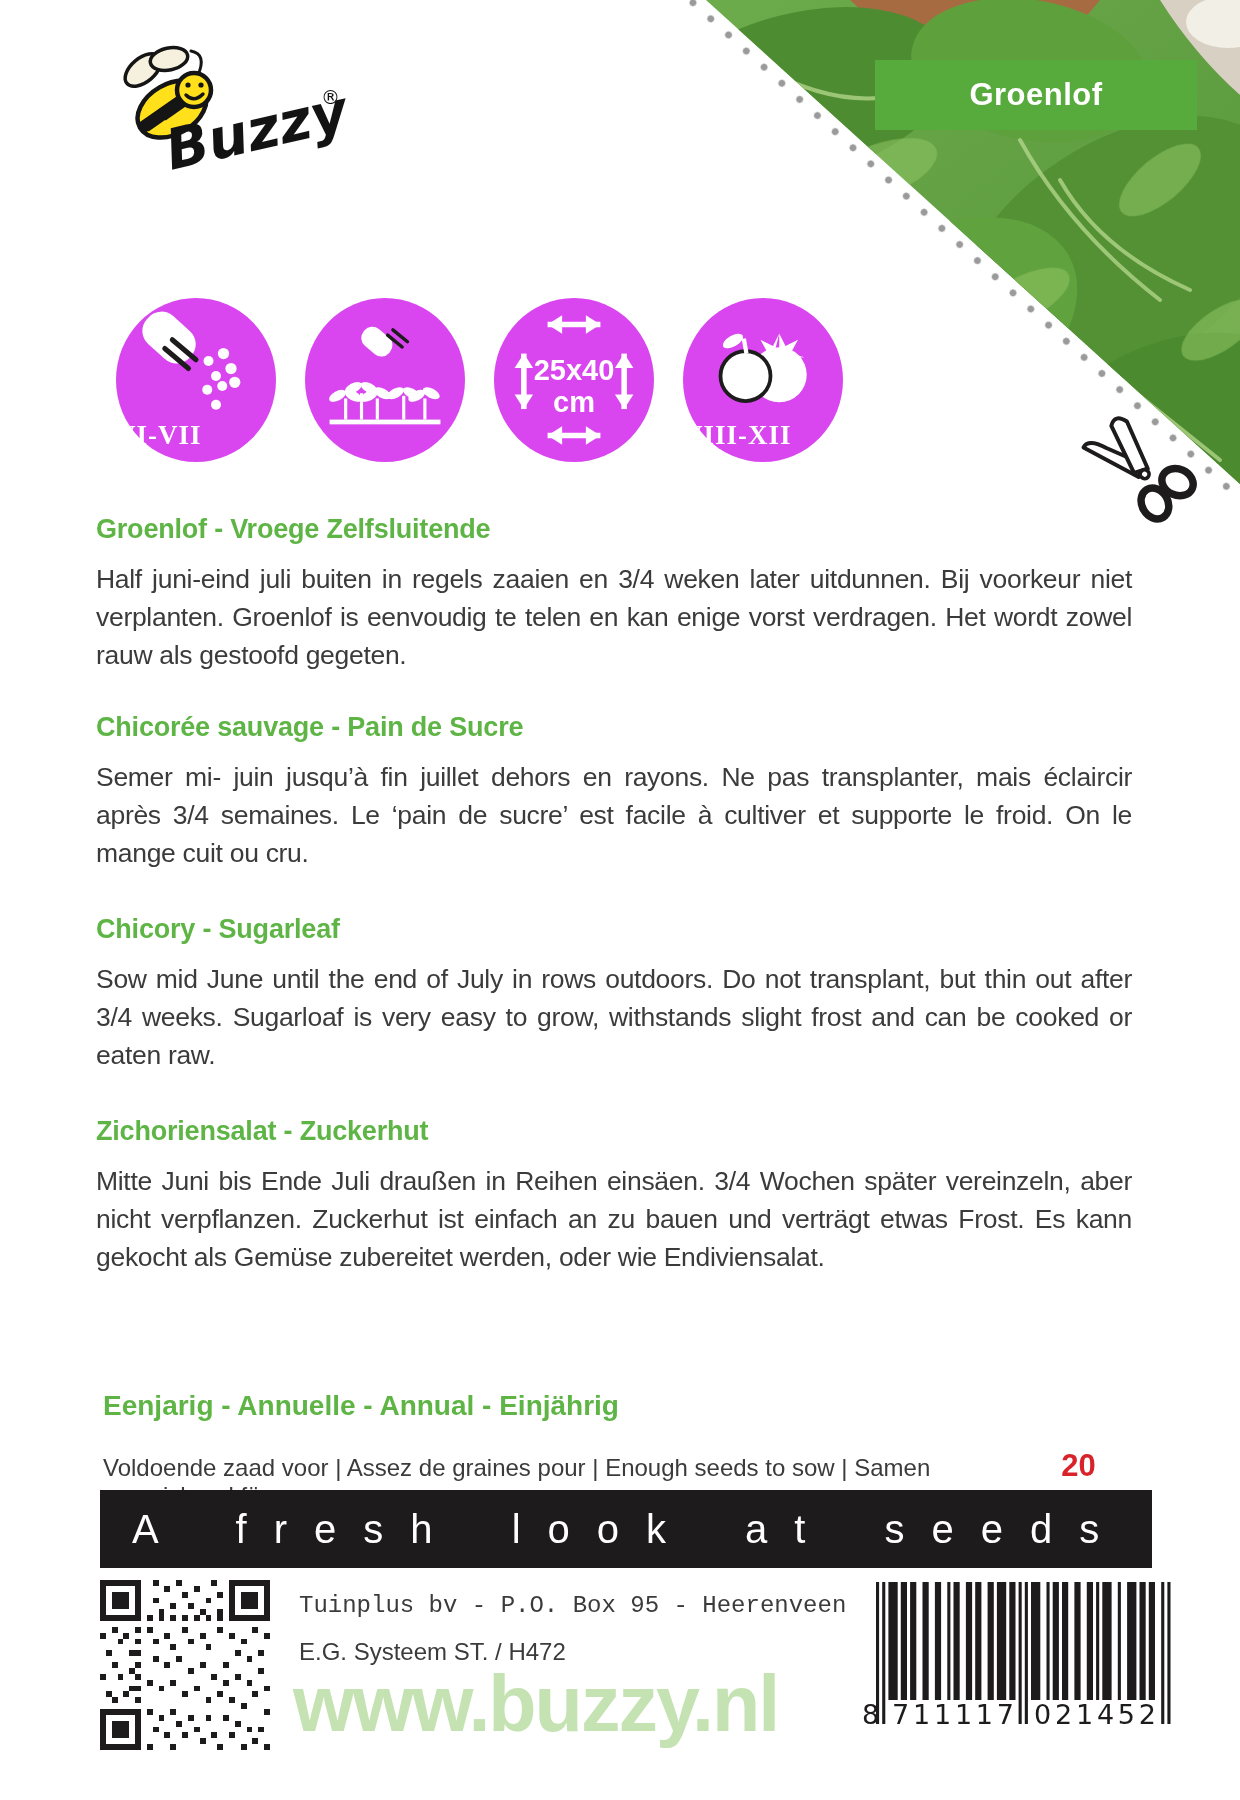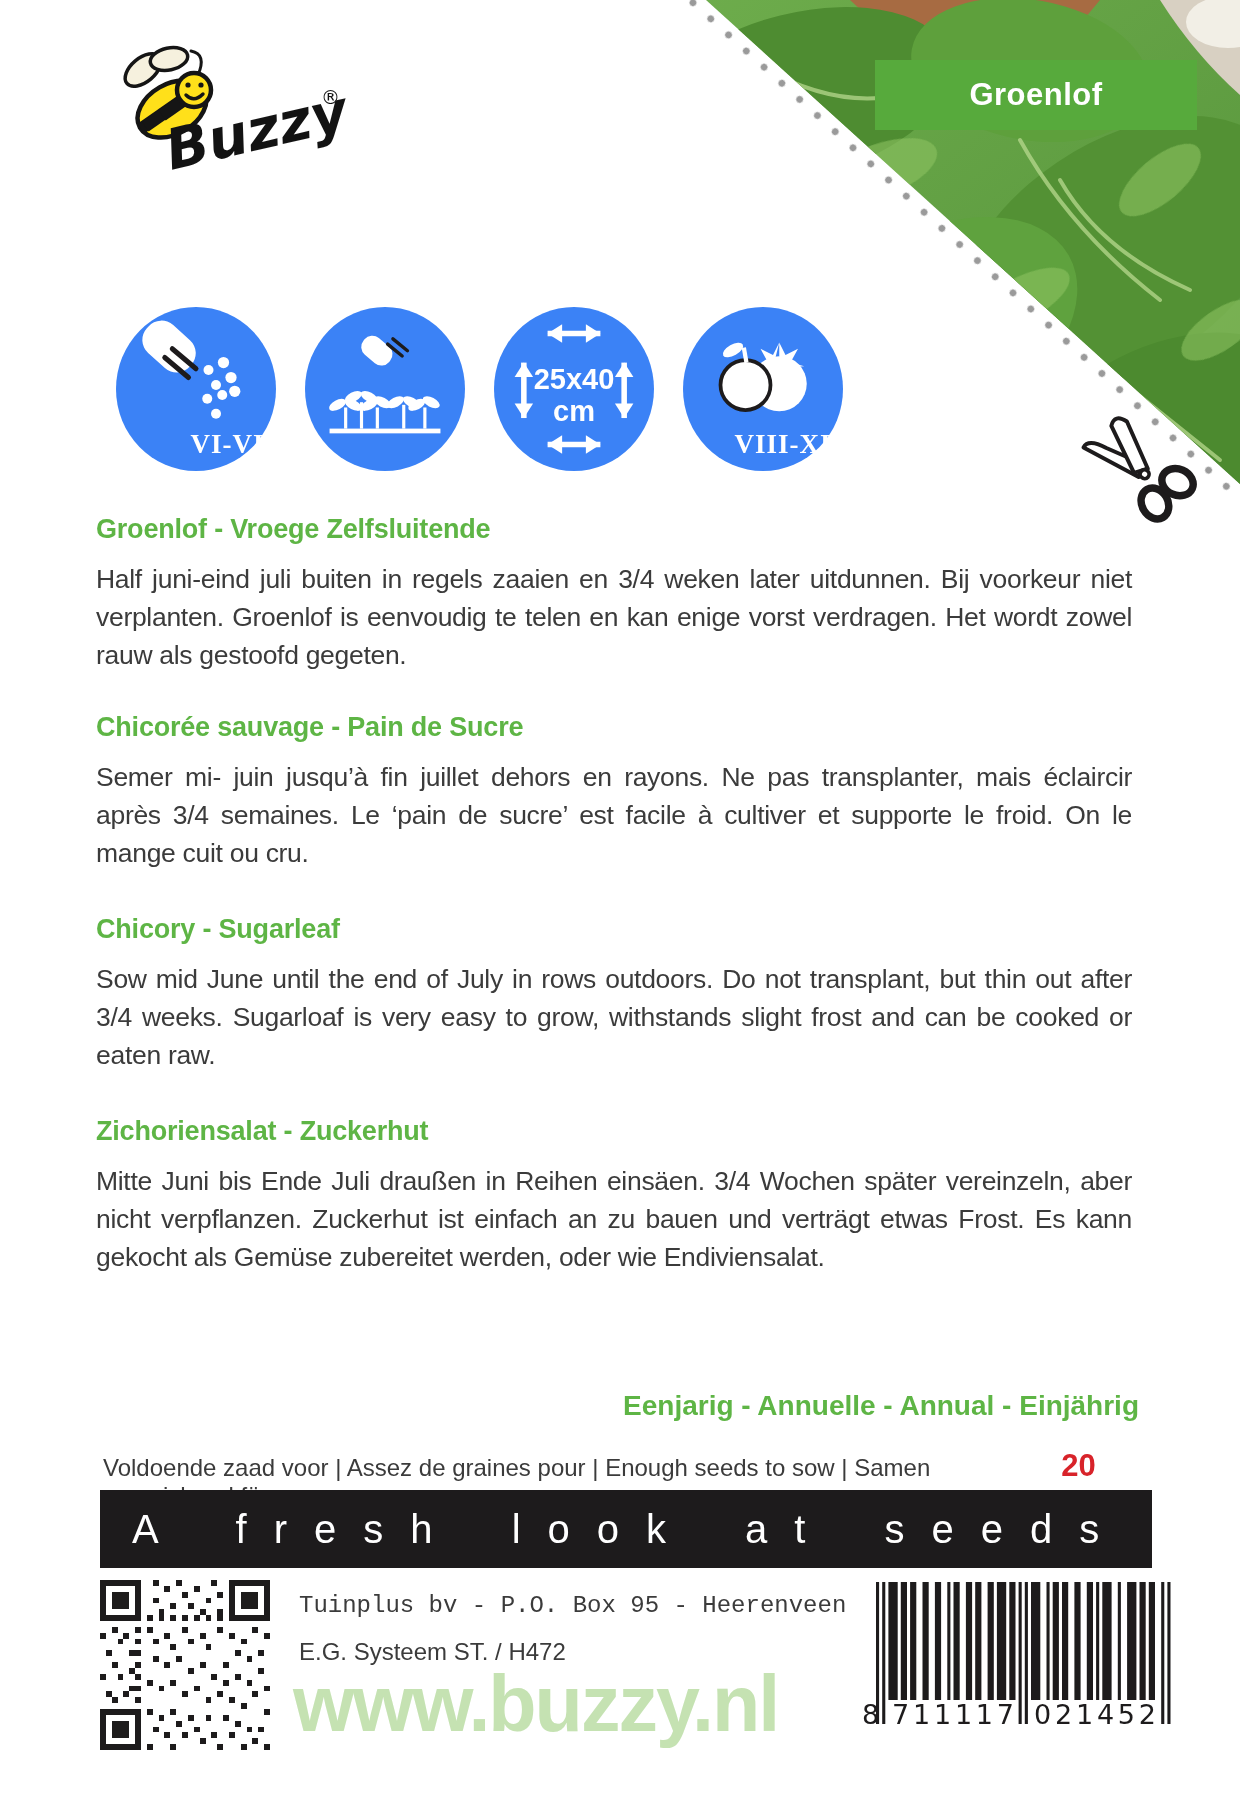--- a/index.html
+++ b/index.html
@@ -29,44 +29,44 @@
     background:#57aa3c;color:#ffffff;z-index:4;
     display:flex;align-items:center;justify-content:center;
     font-size:31px;font-weight:bold;letter-spacing:.5px;
   }
   
   .scissors{position:absolute;left:1078px;top:408px;width:124px;height:124px;z-index:4;}
   
   .logo{position:absolute;left:95px;top:38px;width:260px;height:155px;z-index:4;}
   
   .badge{
-    position:absolute;top:307px;width:160px;height:164px;border-radius:50%;
-    background:#3b82f6;z-index:2;
+    position:absolute;top:298px;width:160px;height:164px;border-radius:50%;
+    background:#d946ef;z-index:2;
   }
   .badge svg{position:absolute;left:14px;top:8px;}
   .badge .circle-label{
-    position:absolute;left:0;right:0;bottom:11px;text-align:right;
+    position:absolute;left:0;right:0;bottom:11px;text-align:left;
     font-family:"Liberation Serif",serif;font-weight:bold;font-size:27px;
     color:#ffffff;letter-spacing:1px;
   }
   .b1{left:116px;} .b2{left:305px;} .b3{left:494px;} .b4{left:683px;}
   
   .section{position:absolute;left:96px;width:1036px;}
   .section h3{
     margin:0 0 15px 0;font-size:27px;font-weight:bold;color:#5eb545;
     letter-spacing:-0.2px;
   }
   .section p{
     margin:0;font-size:26.5px;line-height:38px;text-align:justify;
     color:#3b3b3b;letter-spacing:-0.3px;
   }
   .s1{top:514px;} .s2{top:712px;} .s3{top:914px;} .s4{top:1116px;}
   .annual{
     position:absolute;left:103px;top:1390px;width:1036px;
-    font-size:28px;font-weight:bold;color:#5eb545;text-align:right;
+    font-size:28px;font-weight:bold;color:#5eb545;
   }
   .seeds-line{
     position:absolute;left:103px;top:1448px;width:1036px;
     display:flex;align-items:baseline;justify-content:space-between;
   }
   .seeds-line .lbl{font-size:24px;color:#3b3b3b;}
   .seeds-line .val{font-size:31px;font-weight:bold;color:#d8232a;}
   
   .tagline-banner{
     position:absolute;left:100px;top:1490px;width:1052px;height:78px;

